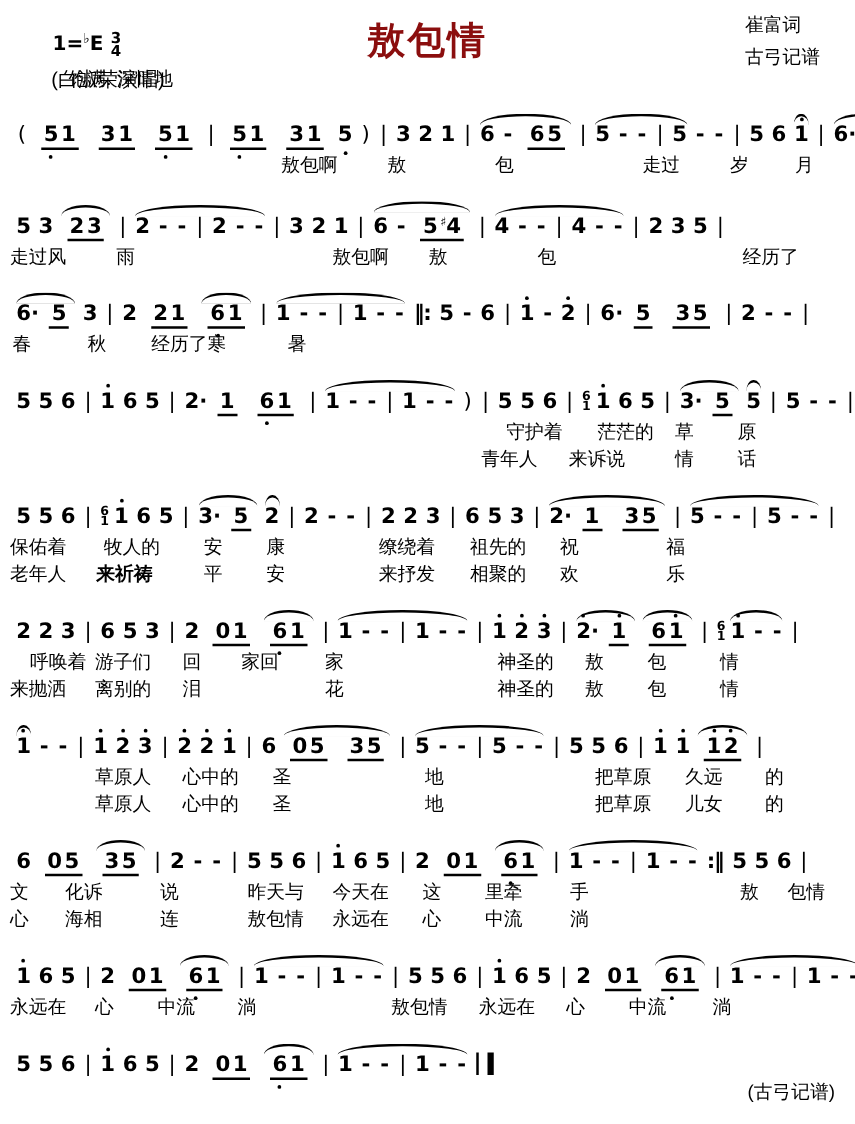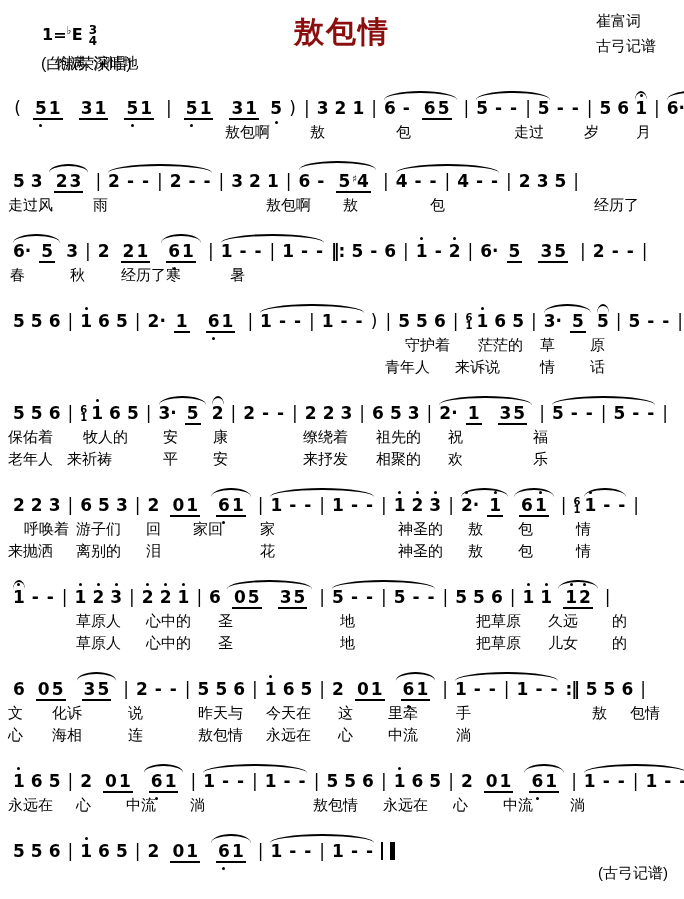--- a/index.html
+++ b/index.html
@@ -135,21 +135,21 @@
           <span class="seg" style="left: 83px;">牧人的</span>
           <span class="seg" style="left: 163px;">安</span>
           <span class="seg" style="left: 213px;">康</span>
           <span class="seg" style="left: 303px;">缭绕着</span>
           <span class="seg" style="left: 376px;">祖先的</span>
           <span class="seg" style="left: 448px;">祝</span>
           <span class="seg" style="left: 533px;">福</span>
         </div>
         <div class="lyric-row">
           <span class="seg" style="left: 8px;">老年人</span>
-          <span class="seg" style="left: 67px;">来祈祷</span>
+          <span class="seg" style="left: 77px; font-weight: bold;">来祈祷</span>
           <span class="seg" style="left: 163px;">平</span>
           <span class="seg" style="left: 213px;">安</span>
           <span class="seg" style="left: 303px;">来抒发</span>
           <span class="seg" style="left: 376px;">相聚的</span>
           <span class="seg" style="left: 448px;">欢</span>
           <span class="seg" style="left: 533px;">乐</span>
         </div>
       </div>
       <div class="system">
         <div class="mline"><span class="tok">2</span><span class="tok">2</span><span class="tok">3</span><span class="barline">|</span><span class="tok">6</span><span class="tok">5</span><span class="tok">3</span><span class="barline">|</span><span class="tok">2</span><span class="beam"><span class="tok">0</span><span class="tok">1</span></span><span class="arcg"><span class="beam"><span class="tok lo">6</span><span class="tok">1</span></span></span><span class="barline">|</span><span class="arcg"><span class="tok">1</span><span class="tok">-</span><span class="tok">-</span><span class="barline">|</span><span class="tok">1</span><span class="tok">-</span><span class="tok">-</span></span><span class="barline">|</span><span class="tok hi">1</span><span class="tok hi">2</span><span class="tok hi">3</span><span class="barline">|</span><span class="arcg"><span class="tok hi">2</span><span class="tok augdot">·</span><span class="beam"><span class="tok hi">1</span></span></span><span class="arcg"><span class="beam"><span class="tok">6</span><span class="tok hi">1</span></span></span><span class="barline">|</span><span class="grace">

